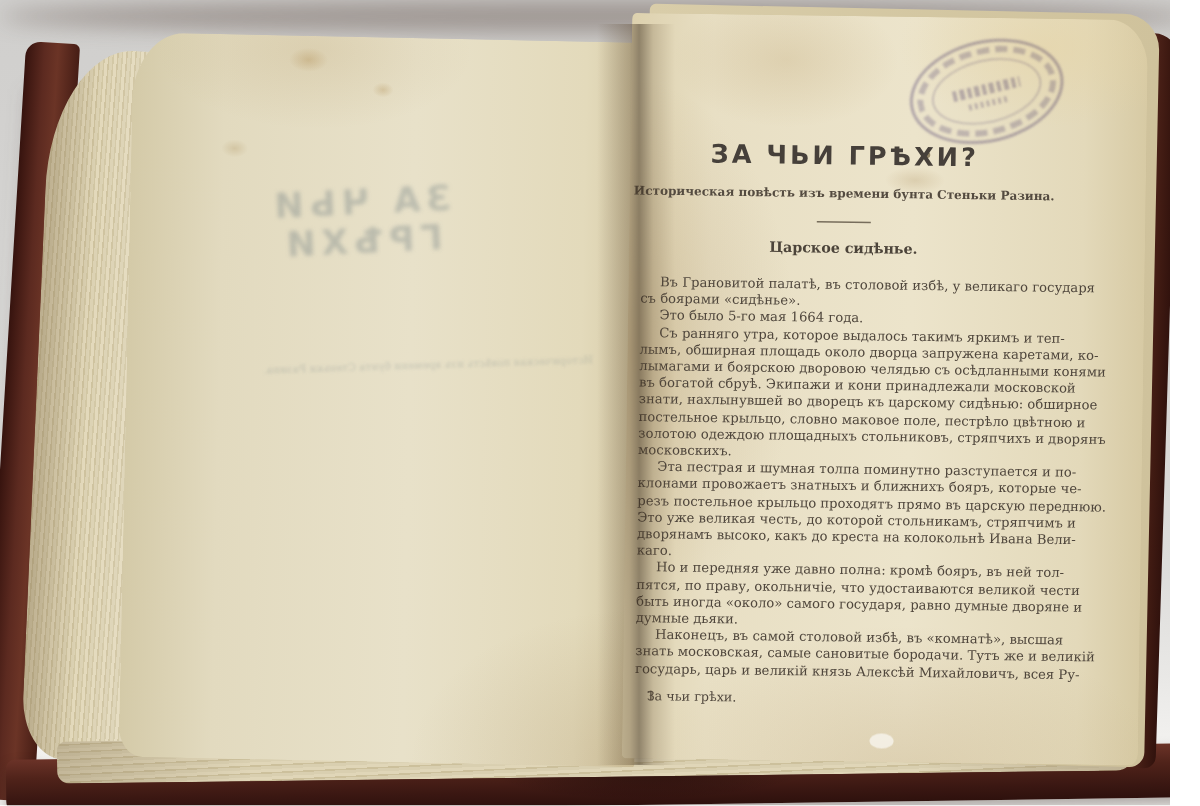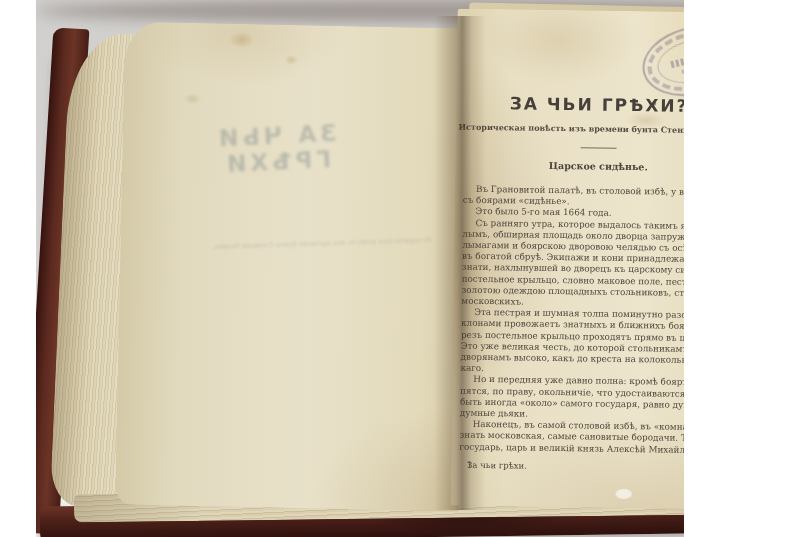--- a/index.html
+++ b/index.html
@@ -1,18 +1,18 @@
 <!DOCTYPE html>
 <html><head>
 <meta charset="utf-8">
 <style>
   html,body{margin:0;padding:0;}
   body{width:800px;height:537px;overflow:hidden;font-family:"DejaVu Serif","DejaVu Sans",serif;}
-  .scene{position:relative;width:648px;height:537px;overflow:hidden;
-    background:linear-gradient(180deg,#d0cfcd 0%,#d6d5d3 45%,#dddcda 70%,#e9e8e6 84%,#f4f3f1 94%,#f6f5f3 100%);margin-left:36px;}
+  .scene{position:relative;width:780px;height:537px;overflow:hidden;
+    background:linear-gradient(180deg,#d0cfcd 0%,#d6d5d3 45%,#dddcda 70%,#e9e8e6 84%,#f4f3f1 94%,#f6f5f3 100%);}
   .scene *{position:absolute;box-sizing:border-box;}
 
   
   .book-shadow{left:0;top:512;width:796px;height:22px;background:rgba(70,50,40,.35);filter:blur(7px);border-radius:50%;}
   .shadow-left{left:6px;top:60px;width:24px;height:440px;background:rgba(60,50,45,.18);filter:blur(6px);transform:rotate(3deg);}
   .cover-left{left:2px;top:28px;width:36px;height:506px;transform:rotate(3.5deg);
     background:linear-gradient(90deg,#36130e 0%,#5c2a20 35%,#6b3426 60%,#461d15 100%);
     border-radius:10px 4px 2px 6px;}
   .cover-bottom{left:4px;top:501px;width:792px;height:36px;transform:rotate(-.8deg);
     background:linear-gradient(180deg,#6b3328 0%,#50231a 35%,#3a1712 75%,#2e110d 100%);

